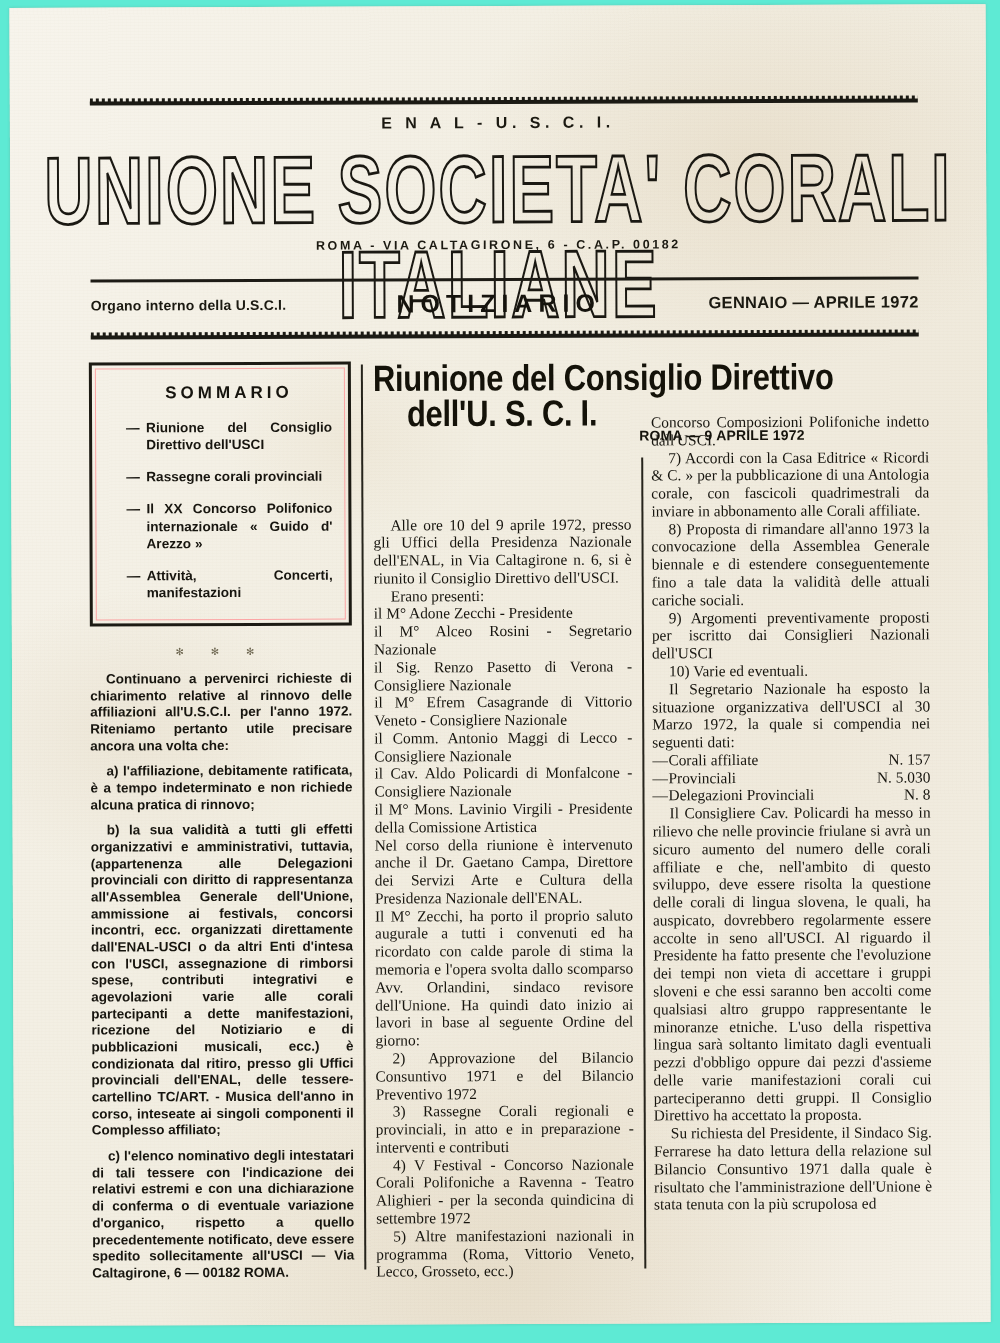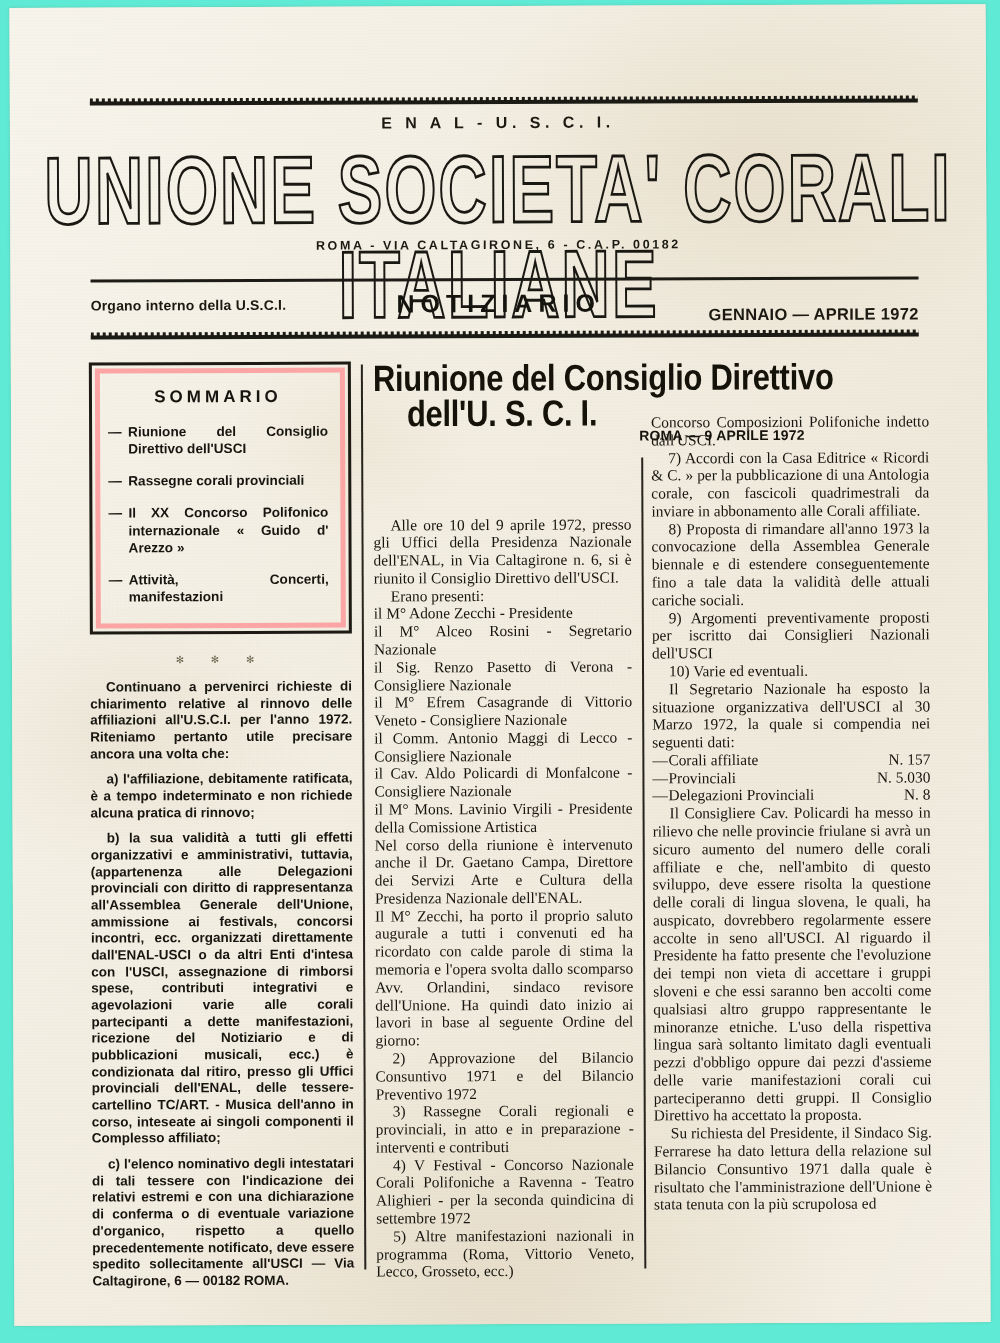--- a/index.html
+++ b/index.html
@@ -45,33 +45,33 @@
         -webkit-text-stroke:2px #1a1812;
         transform:scaleY(1.42);transform-origin:50% 0;}
   #addr{position:absolute;left:0;right:0;top:232px;text-align:center;
         font-size:12.5px;font-weight:bold;letter-spacing:2.6px;color:#1b1911;}
 
   
   #hb-left{position:absolute;left:80px;top:290px;font-size:14px;font-weight:bold;
            letter-spacing:.2px;color:#1b1911;}
   #hb-mid{position:absolute;left:0;right:0;top:283px;text-align:center;
           font-size:25px;font-weight:bold;letter-spacing:6px;color:#15130d;}
-  #hb-right{position:absolute;right:68px;top:300px;font-size:16.5px;font-weight:bold;
+  #hb-right{position:absolute;right:68px;top:288px;font-size:16.5px;font-weight:bold;
             letter-spacing:.3px;color:#1b1911;}
 
   
   #colL{position:absolute;left:78px;top:355px;width:262px;}
   #colM{position:absolute;left:362px;top:355px;width:258px;}
   #colR{position:absolute;left:640px;top:408px;width:278px;}
 
   .vrule{position:absolute;width:2px;background:#26241c;}
 
   
   #sommario{border:3px solid #1c1a13;padding:3px;background:transparent;}
-  #sommario .inner{border:5px solid #fca5a5;padding:14px 12px 18px 8px;}
+  #sommario .inner{border:1px solid #fca5a5;padding:14px 12px 18px 30px;}
   #som-title{text-align:center;font-size:17px;font-weight:bold;letter-spacing:4px;
              margin-bottom:16px;color:#16140e;}
   .som-item{display:flex;font-size:13.6px;font-weight:bold;line-height:1.26;
             margin-bottom:15px;color:#17150f;}
   .som-item:last-child{margin-bottom:0;}
   .som-dash{flex:0 0 20px;}
   .som-txt{flex:1;text-align:justify;text-justify:inter-word;}
 
   #stars{text-align:center;font-size:10px;letter-spacing:12px;color:#6e6751;
          margin:20px 0 14px 0;}

